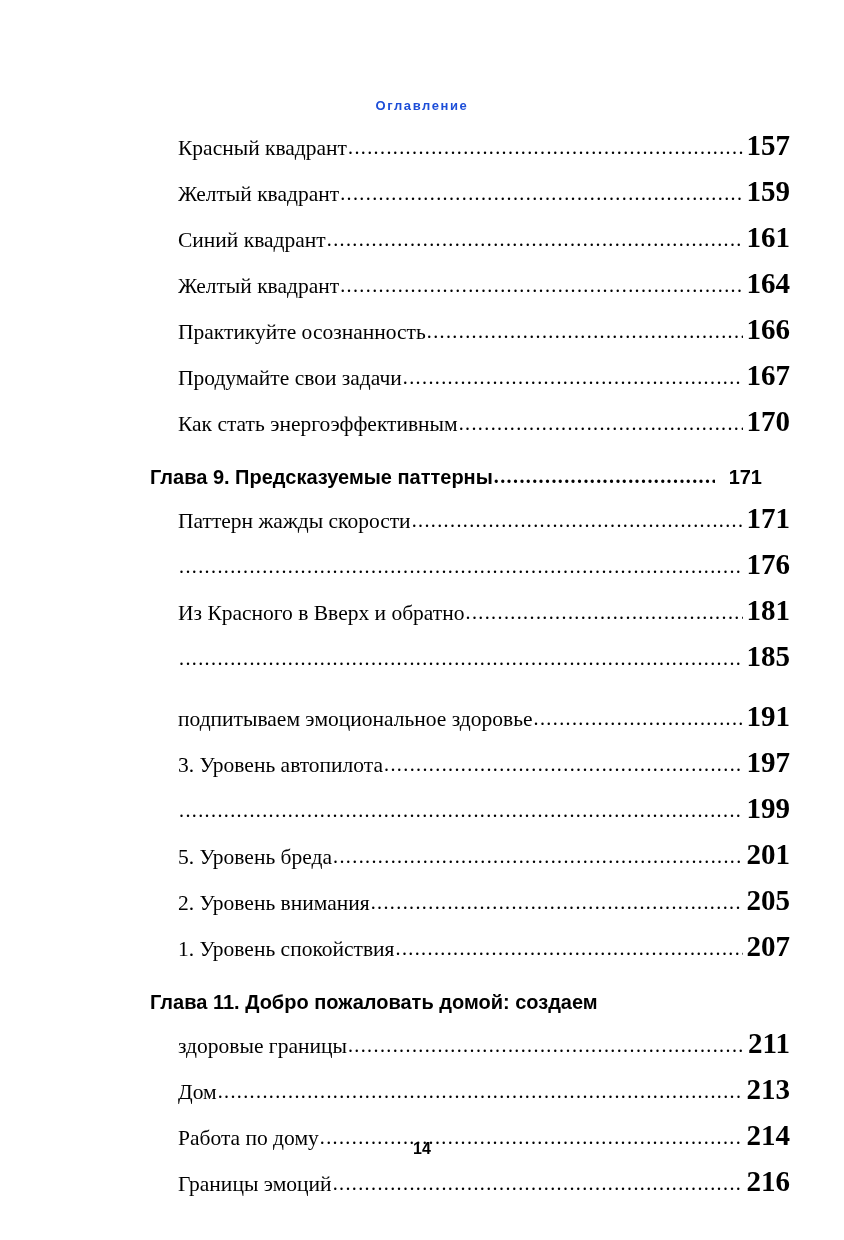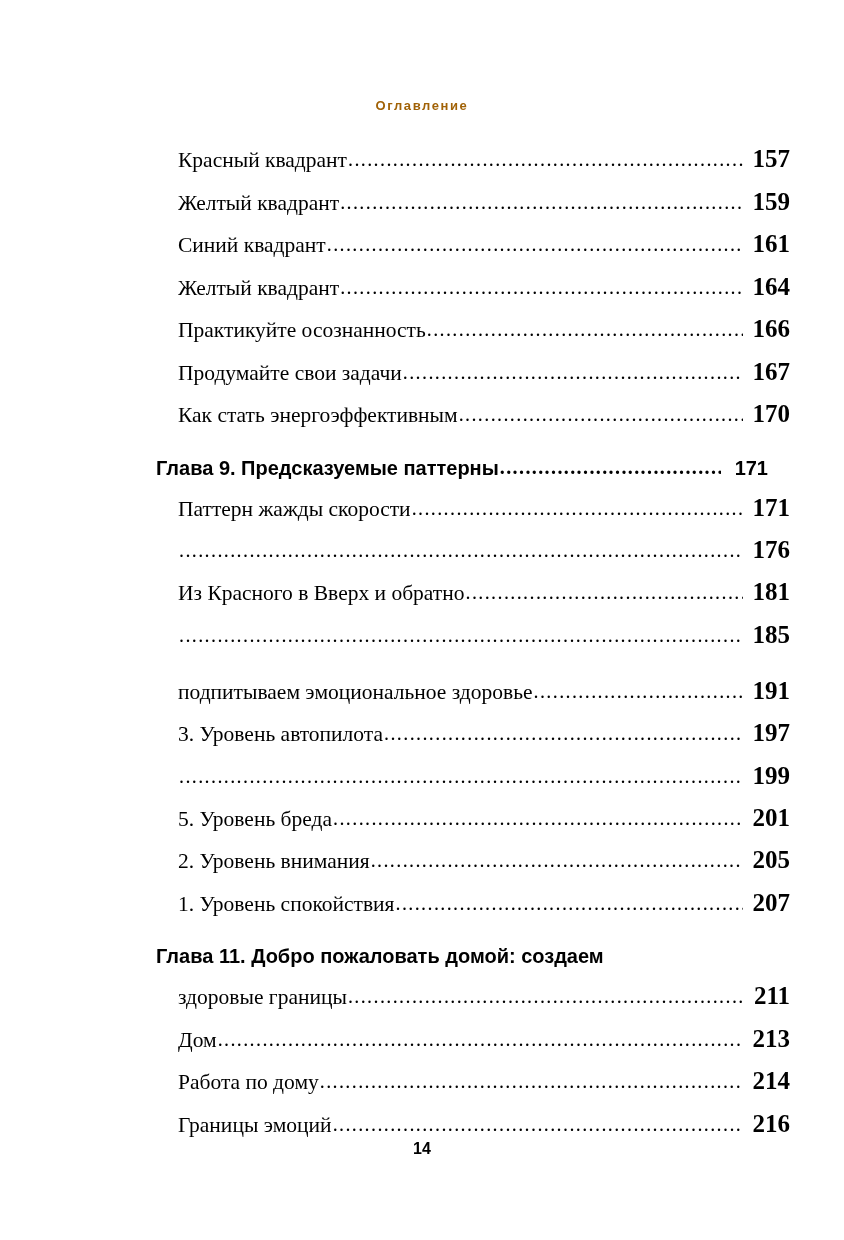--- a/index.html
+++ b/index.html
@@ -23,25 +23,25 @@
   .running-head {
     position: absolute;
     top: 98px;
     left: 0;
     right: 0;
     text-align: center;
     font-family: "Liberation Sans", sans-serif;
     font-weight: bold;
     font-size: 13px;
     letter-spacing: 1.6px;
-    color: #a16207;
+    color: #1d4ed8;
   }
   .toc {
     position: absolute;
-    top: 146px;
+    top: 131px;
     left: 146px;
     width: 612px;
   }
   .toc-entry {
     display: flex;
     align-items: baseline;
     width: 100%;
     font-size: 21.5px;
     line-height: 1.0;
     margin-bottom: 17px;
@@ -56,30 +56,30 @@
     white-space: nowrap;
     margin: 0 1px;
     letter-spacing: 1.4px;
     font-size: 20px;
     position: relative;
     top: -1px;
   }
   .toc-entry .page-num {
     flex: 0 0 auto;
     font-weight: bold;
-    font-size: 25px;
+    font-size: 29px;
     text-align: right;
     min-width: 46px;
   }
   
   .chapter {
     font-family: "Liberation Sans", sans-serif;
     font-weight: bold;
     font-size: 20px;
-    margin-left: 10px;
+    margin-left: 4px;
   }
   .chapter .page-num {
     font-family: "Liberation Sans", sans-serif;
     font-size: 20px;
   }
   .chapter .dots {
     font-family: "Liberation Serif", serif;
   }
   
   .sub {

